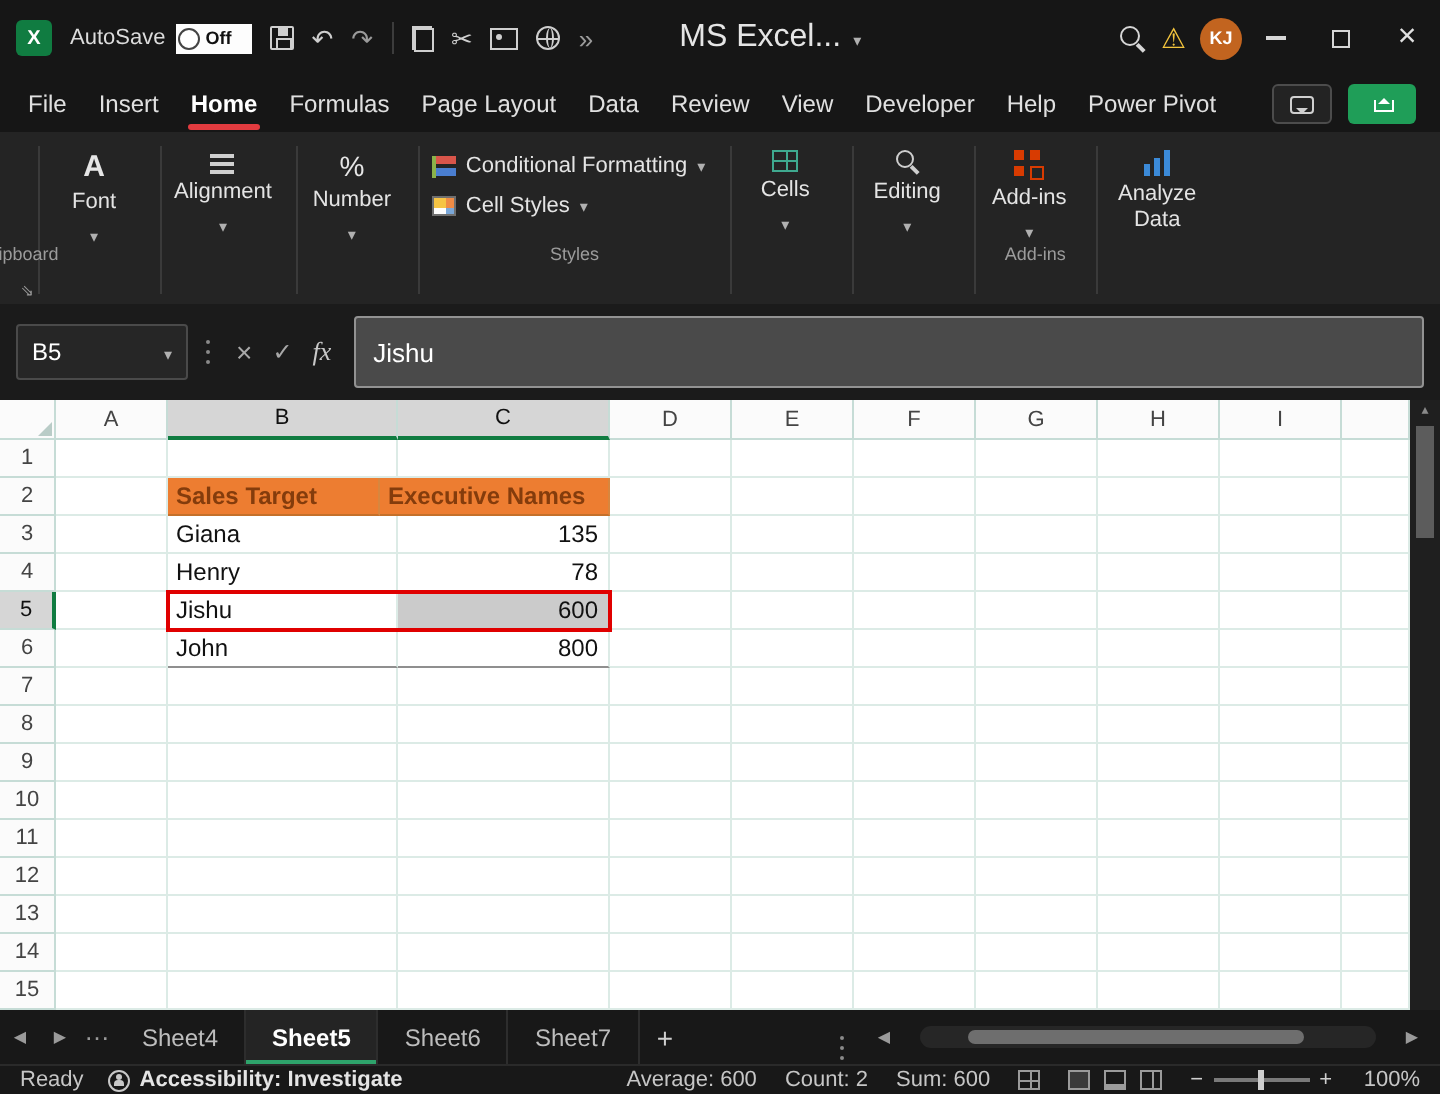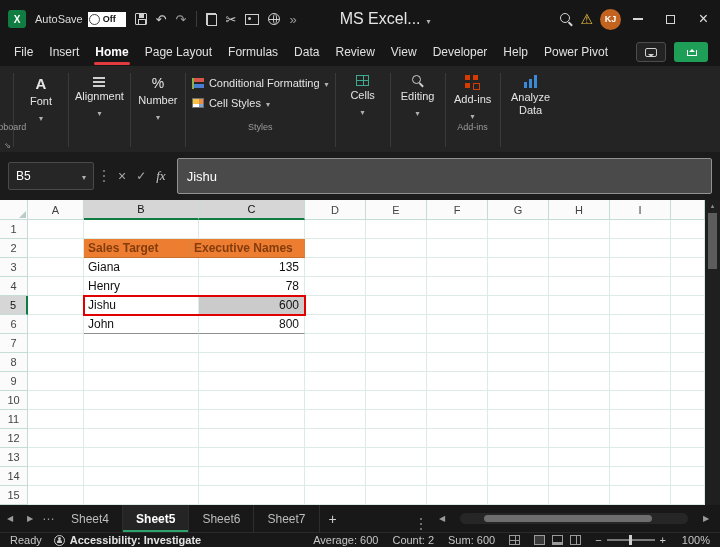--- a/index.html
+++ b/index.html
@@ -52,21 +52,21 @@
   .comment-btn{width:30px;height:20px;border:1px solid #4c4c4c;border-radius:3px;display:flex;align-items:center;justify-content:center;background:#232323}
   .icon-comment{width:12px;height:9px;border:1px solid #d0d0d0;border-radius:2px;position:relative}
   .icon-comment::after{content:"";position:absolute;left:2px;bottom:-4px;border:3px solid transparent;border-top-color:#d0d0d0}
   .share-btn{width:34px;height:20px;background:var(--share-green,#1f9e58);border-radius:3px;display:flex;align-items:center;justify-content:center;position:relative}
   .icon-share{width:9px;height:8px;position:relative}
   .icon-share::before{content:"";position:absolute;left:0;bottom:0;width:8px;height:5px;border:1px solid #fff;border-top:none}
   .icon-share::after{content:"";position:absolute;left:2px;top:0;border:3px solid transparent;border-bottom-color:#fff;transform:translateY(-2px)}
 
   
   .ribbon{height:86px;background:#242424;display:flex;color:#e4e4e4;padding:2px 2px 0 2px;flex:0 0 auto}
-  .group{position:relative;display:flex;flex-direction:column;padding:0 5px 14px 5px}
+  .group{position:relative;display:flex;flex-direction:column;padding:0 11px 14px 5px}
   .group-content{display:flex;gap:4px;align-items:flex-start}
   .group-label{position:absolute;bottom:20px;left:50%;transform:translateX(-50%);font-size:9px;color:#9b9b9b;white-space:nowrap}
   .launcher{position:absolute;right:1px;bottom:2px;font-size:8px;color:#9b9b9b}
   .launcher::before{content:"⇘"}
   .vsep{width:1px;background:#3a3a3a;margin:5px 1px}
   .big-btn{display:flex;flex-direction:column;align-items:center;gap:3px;padding-top:7px;min-width:42px}
   .btn-label{font-size:11px;white-space:nowrap}
   .btn-label.two-line{white-space:normal;width:48px;text-align:center;line-height:1.15}
   .icon-clipboard{width:15px;height:18px;border:1.4px solid #cfcfcf;border-radius:2px;position:relative;background:#efe9dc}
   .icon-clipboard::before{content:"";position:absolute;top:-3px;left:3px;width:6px;height:4px;background:#8f8f8f;border-radius:1px}
@@ -202,22 +202,22 @@
       <span class="win-btn">
           <span class="icon-close"></span>
         </span>
     </span>
   </div>
 
   <div class="menubar">
     <span class="menu-tab">File</span>
     <span class="menu-tab">Insert</span>
     <span class="menu-tab active">Home</span>
+    <span class="menu-tab">Formulas</span>
     <span class="menu-tab">Page Layout</span>
-    <span class="menu-tab">Formulas</span>
     <span class="menu-tab">Data</span>
     <span class="menu-tab">Review</span>
     <span class="menu-tab">View</span>
     <span class="menu-tab">Developer</span>
     <span class="menu-tab">Help</span>
     <span class="menu-tab">Power Pivot</span>
     <span class="mb-right">
       <span class="comment-btn">
           <span class="icon-comment"></span>
         </span>

